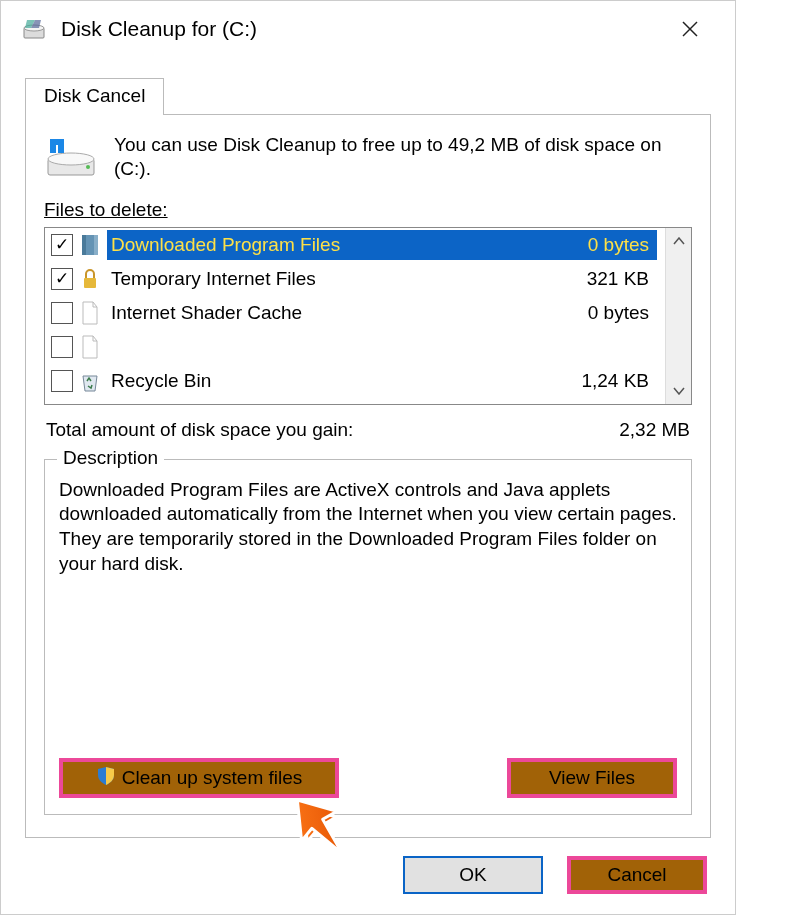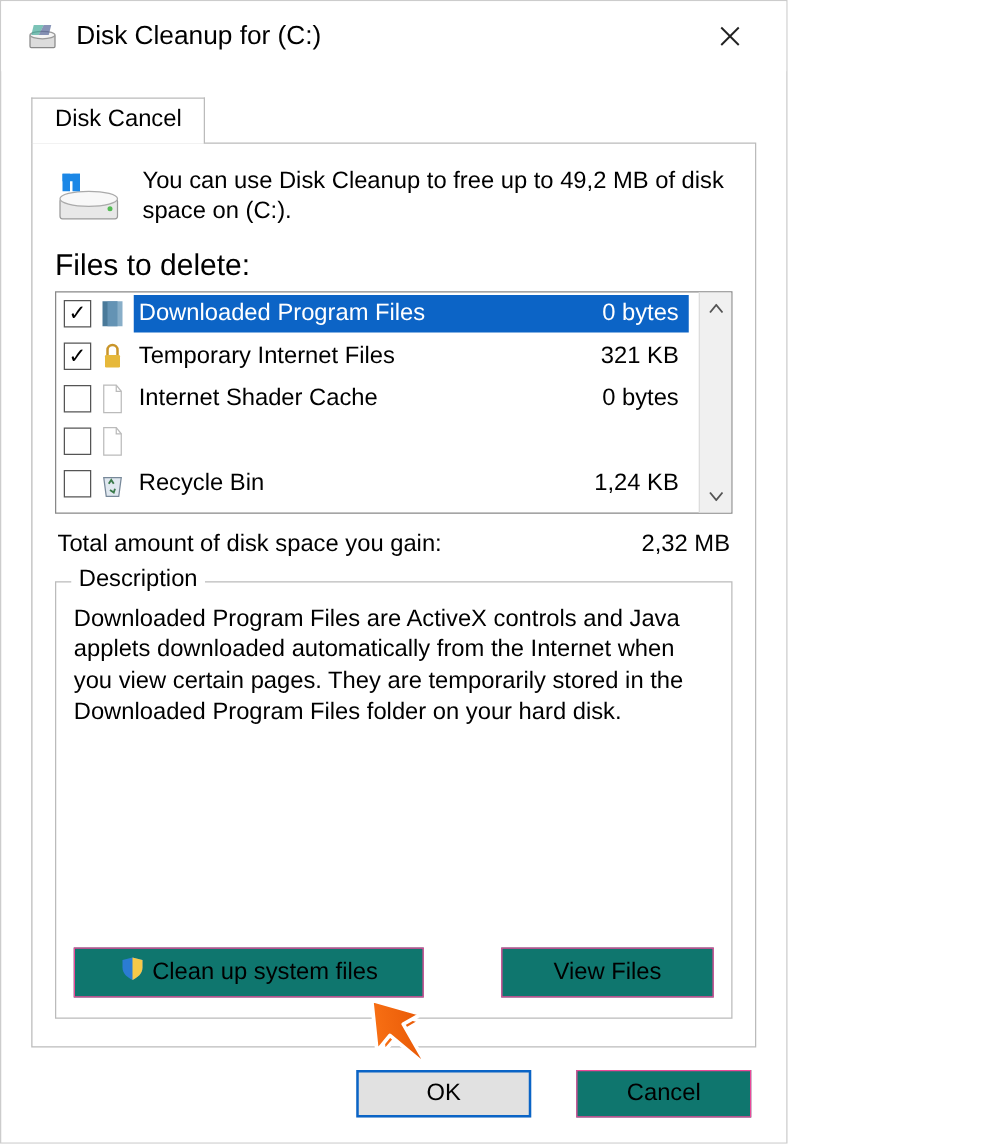--- a/index.html
+++ b/index.html
@@ -8,21 +8,21 @@
     font-family: "Segoe UI", Tahoma, sans-serif;
     font-size: 19px;
     background: #fff;
     color: #000;
     width: 790px;
     height: 915px;
     overflow: hidden;
     position: relative;
   }
   .window {
-    width: 630px;
+    width: 736px;
     height: 915px;
     background: #fff;
     border: 1px solid #ccc;
     display: flex;
     flex-direction: column;
   }
   .titlebar {
     height: 56px;
     display: flex;
     align-items: center;
@@ -71,38 +71,38 @@
     display: flex;
     gap: 16px;
     margin-bottom: 18px;
     align-items: flex-end;
   }
   .drive-icon {
     width: 54px; height: 44px;
     flex-shrink:0;
   }
   .intro-text { font-size: 19px; line-height: 1.25; }
-  .section-label { font-size: 24px; margin-bottom: 6px; }
+  .section-label { font-size: 19px; margin-bottom: 6px; text-decoration: underline; }
   .filelist {
     border: 1px solid #888;
     height: 178px;
     display: flex;
     background: #fff;
   }
   .filelist-rows { flex:1; overflow:hidden; }
   .row {
     display: flex;
     align-items: center;
     height: 34px;
     padding: 0 8px 0 6px;
   }
   .row.selected .row-label,
   .row.selected .row-size {
     background: #0c64c6;
-    color: #ffffff;
+    color: #fde047;
     text-align: right;
   }
   .row.selected .label-wrap {
     background: #0c64c6;
   }
   .label-wrap {
     flex:1;
     display:flex;
     align-items:center;
     height: 30px;
@@ -166,36 +166,36 @@
     font-size: 19px;
     line-height: 1.3;
     flex:1;
   }
   .group-buttons {
     display:flex;
     justify-content:space-between;
     margin-top: 20px;
   }
   .btn {
-    background: #0f766e;
-    border: 1px solid #ec4899;
+    background: #a16207;
+    border: 4px solid #ec4899;
     font-size: 19px;
     font-family: inherit;
     display:flex;
     align-items:center;
     justify-content:center;
     gap:6px;
   }
   .btn.wide { width: 280px; height: 40px; }
   .btn.med  { width: 170px; height: 40px; }
   .btn.std  { width: 140px; height: 38px; }
   .footer {
     display:flex;
     justify-content:flex-end;
-    gap: 36px;
+    gap: 24px;
     padding: 0 28px 20px 0;
     margin-left: 44px;
   }
   .btn.primary {
     background: #e1e1e1;
     border: 2px solid #0a64c6;
   }
   .arrow-annot {
     position: absolute;
     left: 270px;

